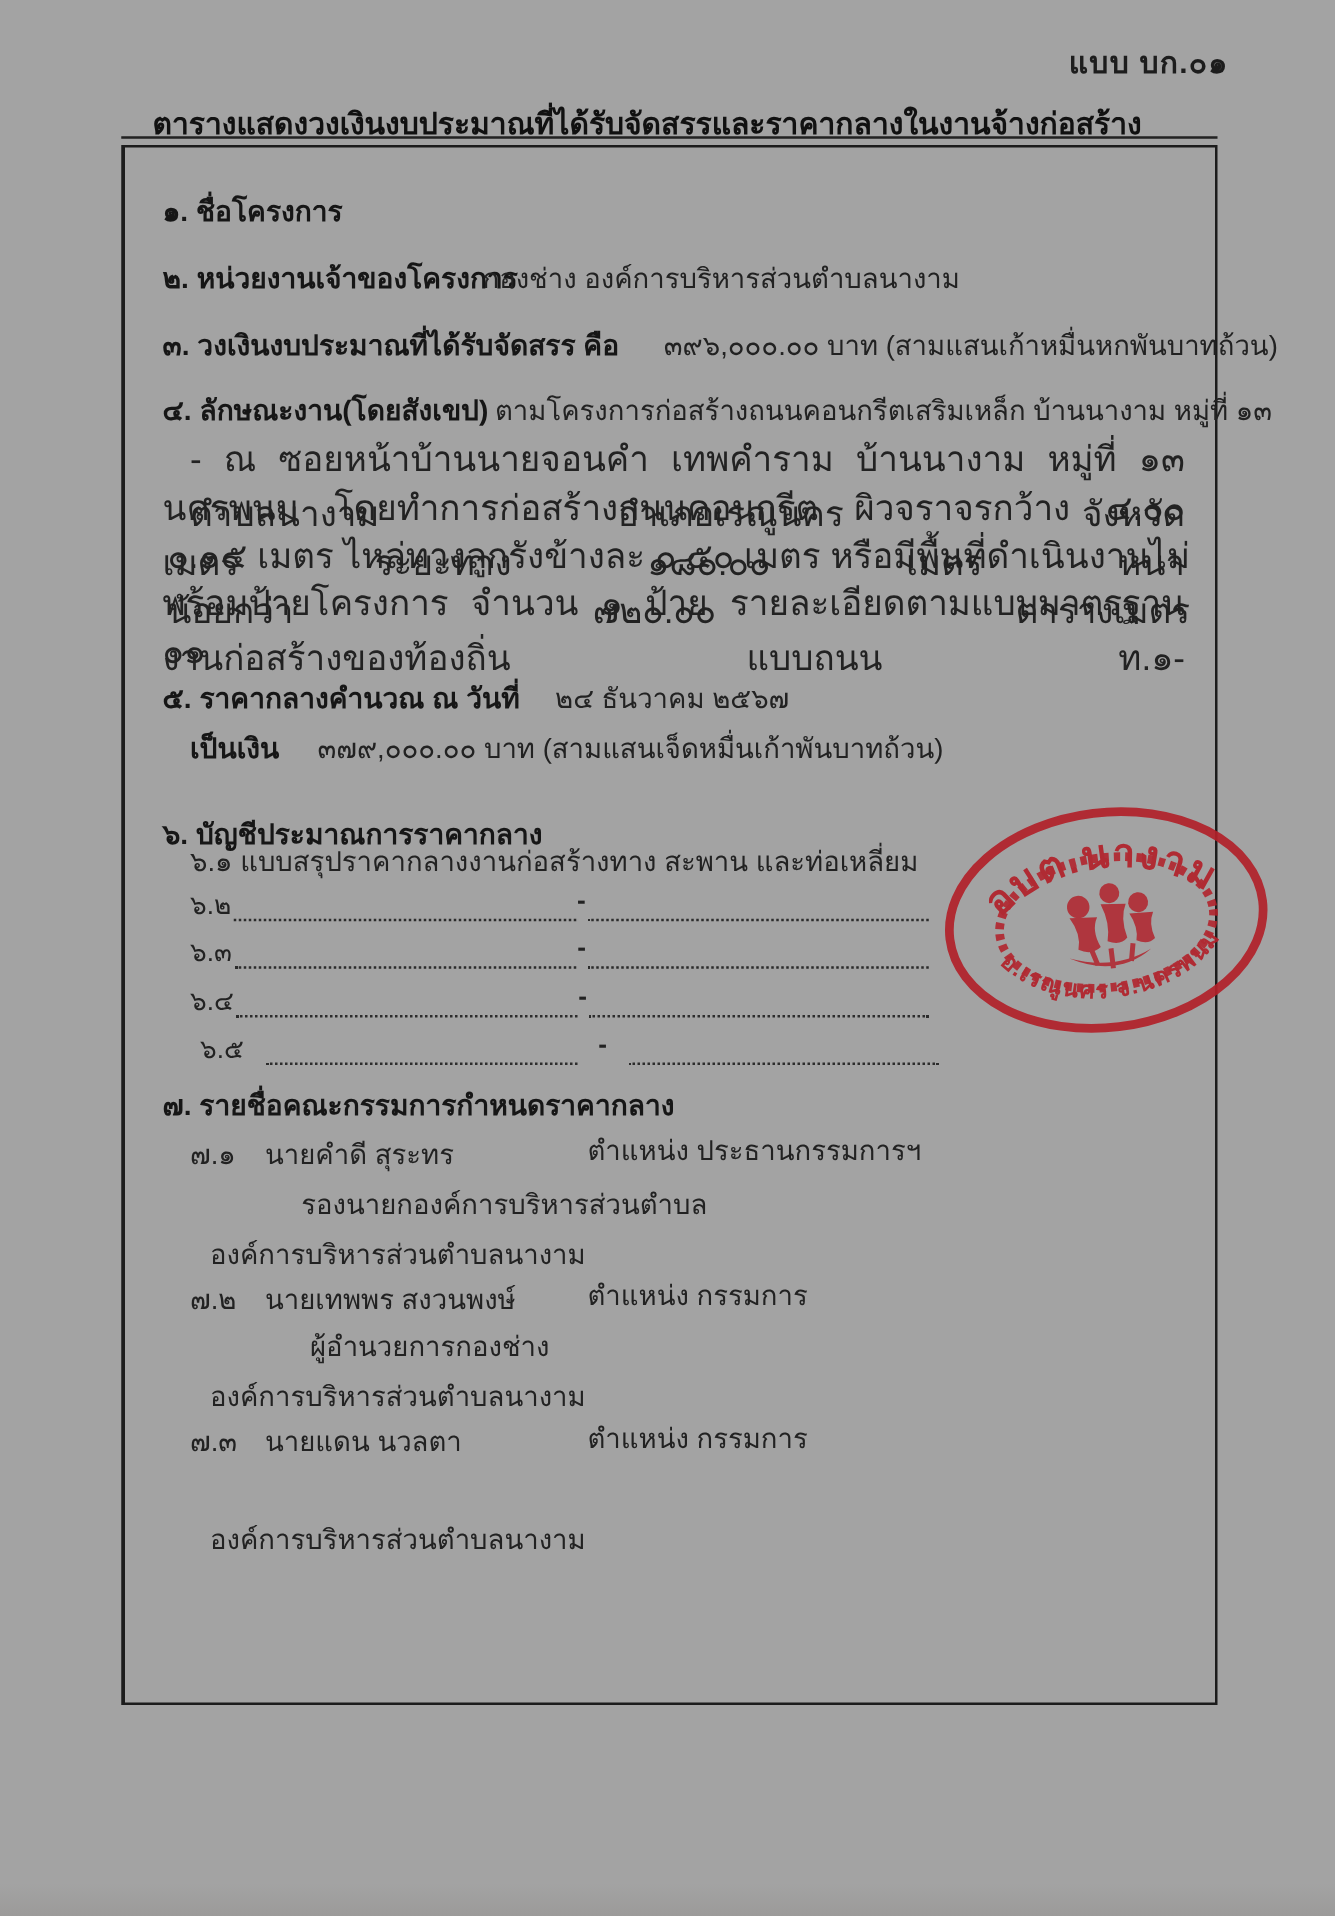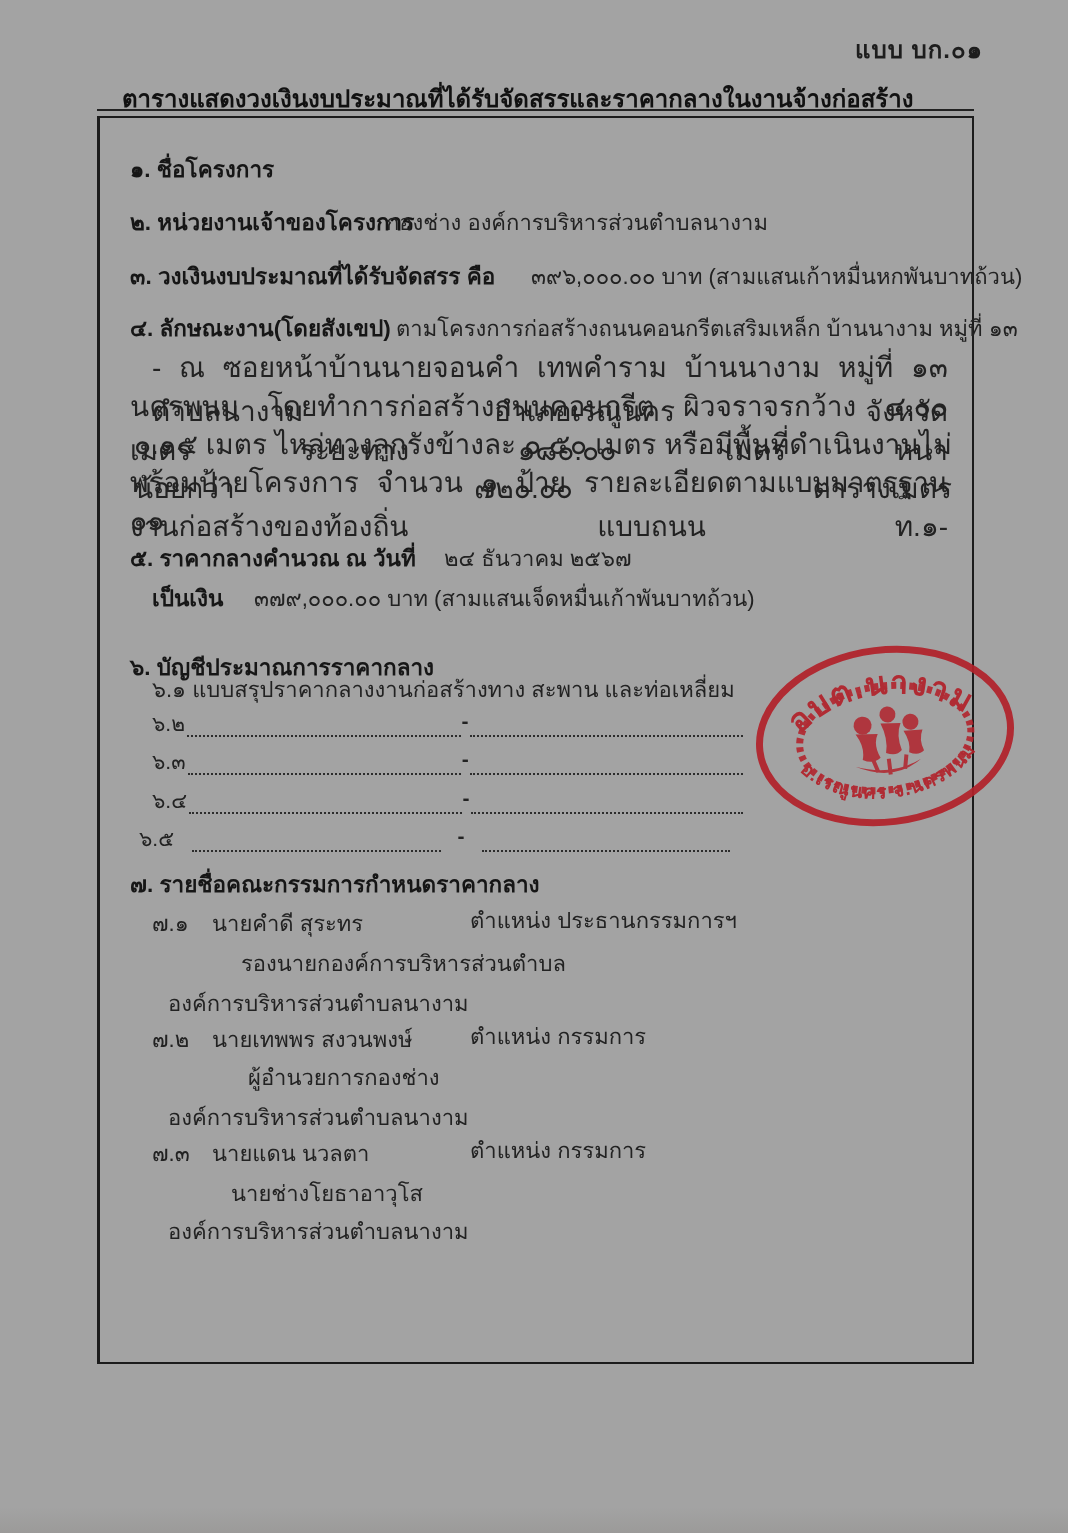--- a/index.html
+++ b/index.html
@@ -85,21 +85,21 @@
     <span class="leader"></span>
     <span class="dash">-</span>
     <span class="leader"></span>
   </div>
   <div class="dotrow" style="left:152px;top:784px;">
     <span class="num">๖.๔</span>
     <span class="leader"></span>
     <span class="dash">-</span>
     <span class="leader"></span>
   </div>
-  <div class="dotrow" style="left:139px;top:822px;gap:16px;">
+  <div class="dotrow" style="left:160px;top:822px;gap:16px;">
     <span class="num">๖.๕</span>
     <span class="leader"></span>
     <span class="dash">-</span>
     <span class="leader"></span>
   </div>
 
   <svg class="stamp" viewBox="0 0 266 182">
     <g fill="none" stroke="#b2212a">
       <ellipse cx="133" cy="91" rx="126" ry="86" stroke-width="7"></ellipse>
       <ellipse cx="133" cy="93" rx="86" ry="52" stroke-width="7" stroke-dasharray="5 4" opacity="0.95"></ellipse>
@@ -134,17 +134,16 @@
 
   <div class="abs val" style="left:152px;top:1022px;">๗.๒</div>
   <div class="abs val" style="left:212px;top:1022px;">นายเทพพร สงวนพงษ์</div>
   <div class="abs val" style="left:470px;top:1019px;">ตำแหน่ง กรรมการ</div>
   <div class="abs val" style="left:248px;top:1060px;">ผู้อำนวยการกองช่าง</div>
   <div class="abs val" style="left:168px;top:1100px;">องค์การบริหารส่วนตำบลนางาม</div>
 
   <div class="abs val" style="left:152px;top:1136px;">๗.๓</div>
   <div class="abs val" style="left:212px;top:1136px;">นายแดน นวลตา</div>
   <div class="abs val" style="left:470px;top:1133px;">ตำแหน่ง กรรมการ</div>
-  <div class="abs val" style="left:231px;top:1176px;">นายช่างโยธาอาวุโส</div>
   <div class="abs val" style="left:168px;top:1214px;">องค์การบริหารส่วนตำบลนางาม</div>
 
   <div class="scan-noise"></div>
 </div>
 
 </body></html>

